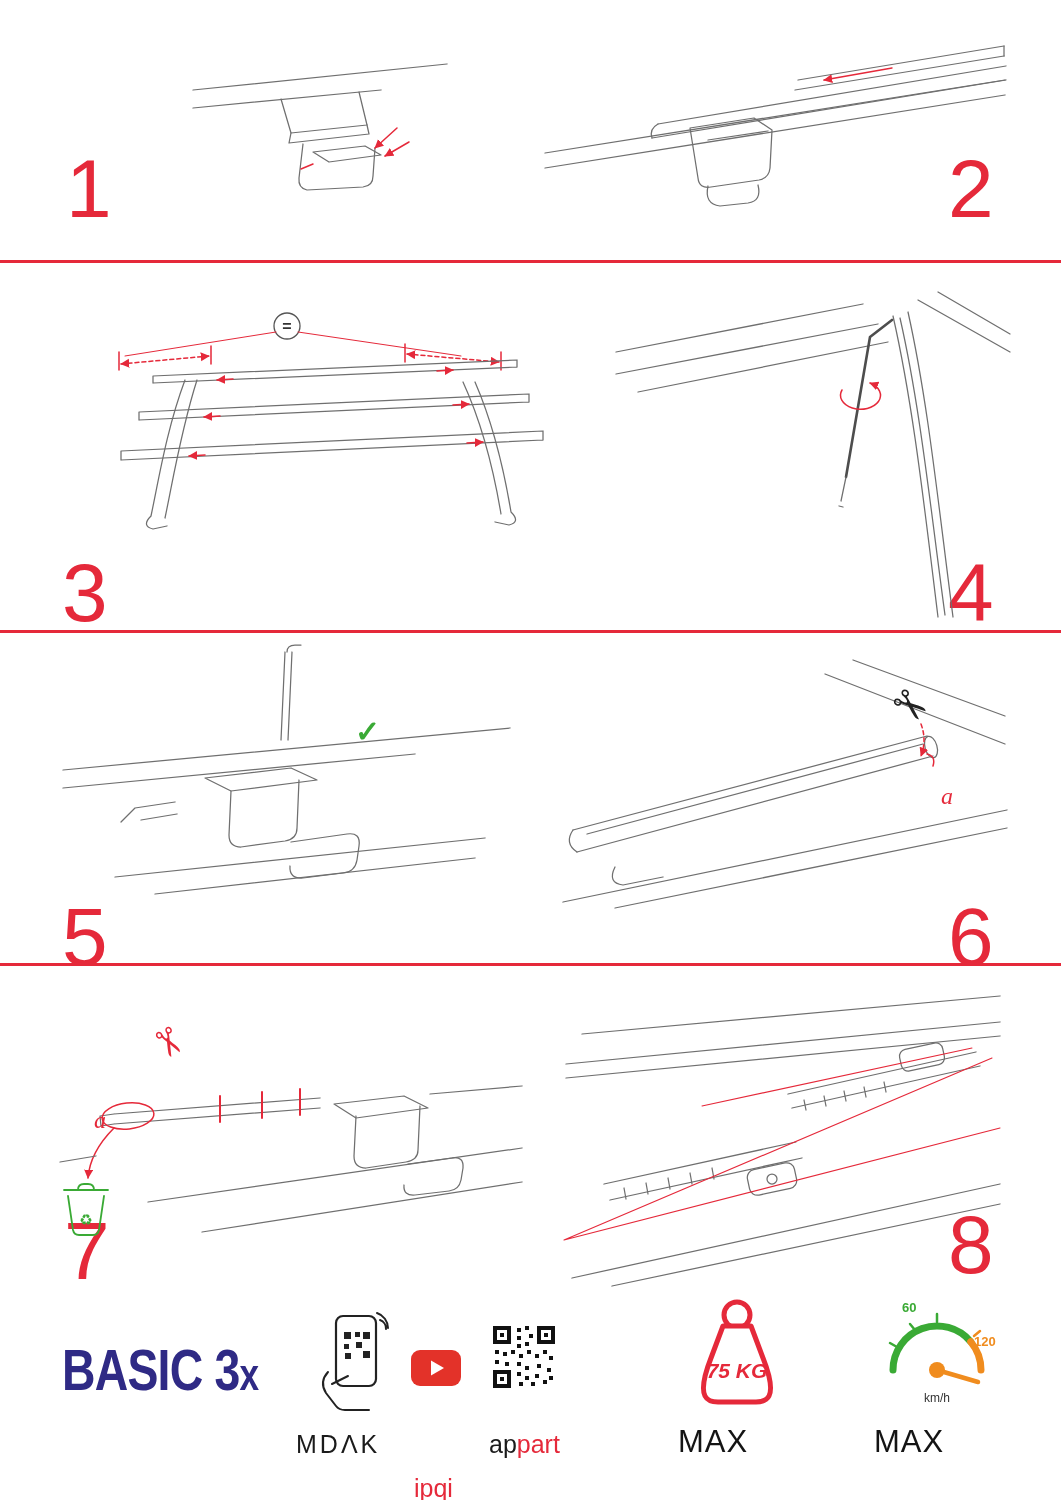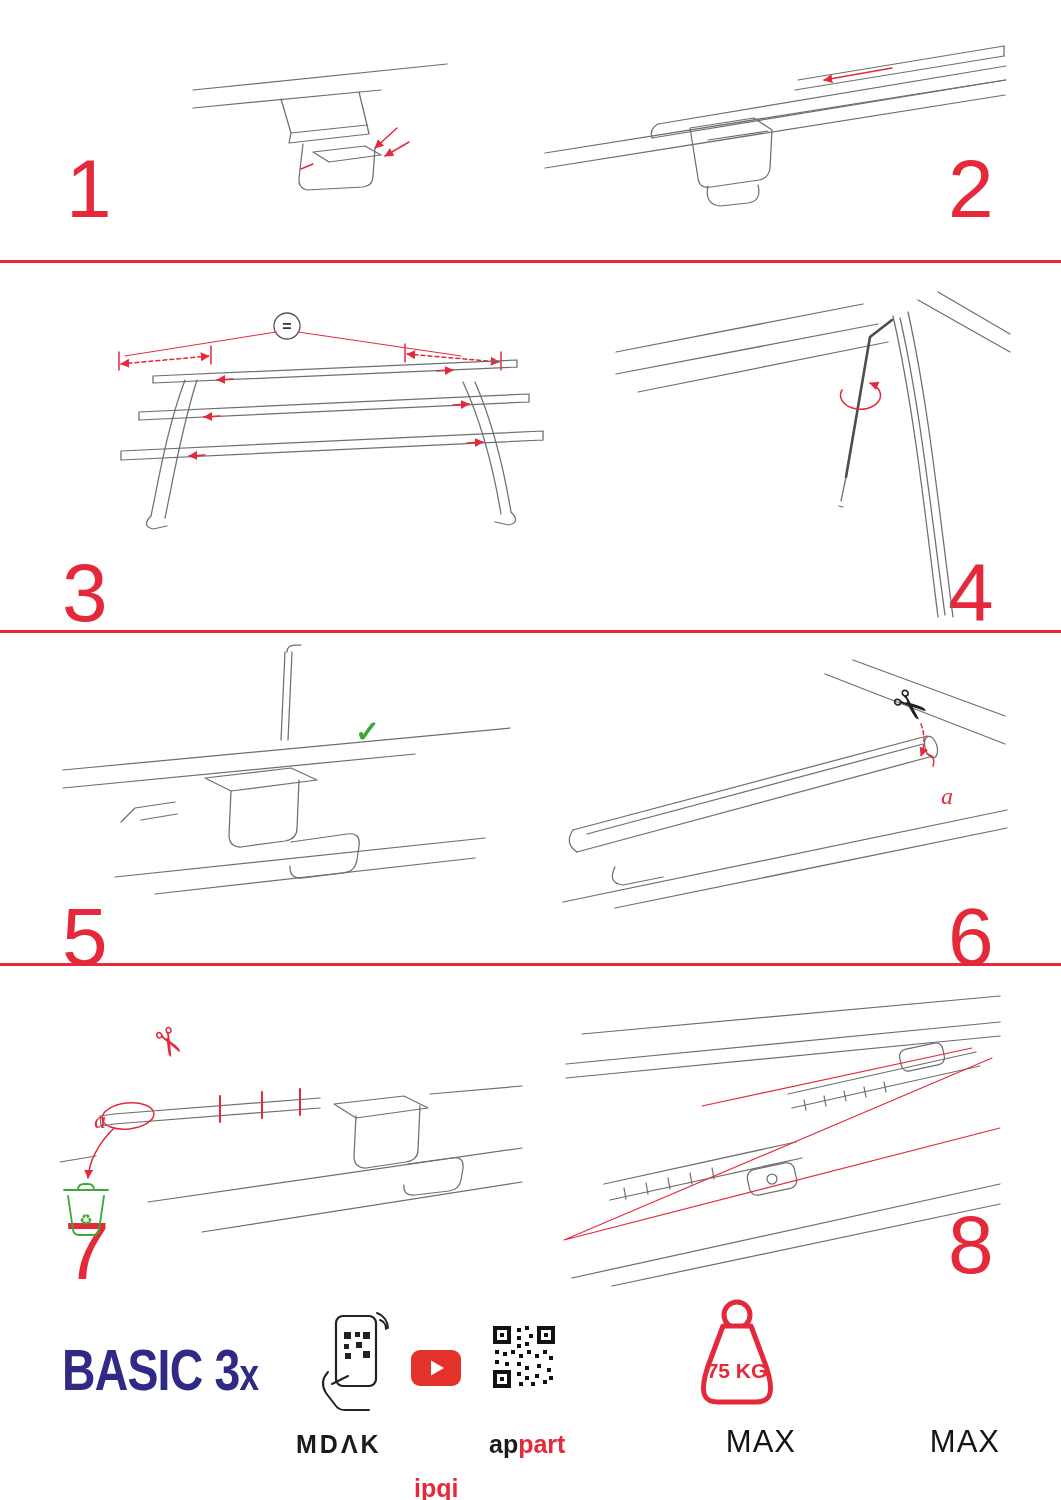--- a/index.html
+++ b/index.html
@@ -25,22 +25,22 @@
   .gr  { stroke:var(--green,#3aaa35); fill:none; stroke-width:1.8; stroke-linecap:round; stroke-linejoin:round; }
 
   .a-label { font-style:italic; font-size:24px; fill:var(--accent,#e5293a); font-family:"Liberation Serif", serif; }
 
   
   .brand-title { position:absolute; left:62px; top:1336px; font-weight:bold; font-size:58px;
     color:var(--brand_blue,#2f2a85); transform:scaleX(.8); transform-origin:left top; letter-spacing:-1px; white-space:nowrap; }
   .brand-title .suffix { font-size:44px; }
   .brand-word { position:absolute; left:62px; top:1426px; font-weight:bold; font-size:29px; white-space:nowrap; }
   .brand-word .red, .logo-red { color:var(--accent,#e5293a); }
-  .logo-text { position:absolute; top:1430px; font-size:25px; font-weight:bold; white-space:nowrap; }
-  .max-label { position:absolute; top:1424px; font-size:31px; letter-spacing:1px; text-align:right; color:#141414; }
+  .logo-text { position:absolute; top:1430px; font-size:25px; font-weight:normal; white-space:nowrap; }
+  .max-label { position:absolute; top:1424px; font-size:31px; letter-spacing:1px; text-align:left; color:#141414; }
 </style>
 </head>
 <body>
 
 <div class="page">
 
   <div class="step-number" style="left:66px; top:148px;">1</div>
 
   <div class="illus" style="left:185px; top:52px; width:270px; height:185px;">
     <svg width="270" height="185" viewBox="0 0 270 185">
@@ -303,24 +303,37 @@
           <rect x="9" y="9" width="4" height="4"></rect>
           <rect x="53" y="9" width="4" height="4"></rect>
           <rect x="9" y="53" width="4" height="4"></rect>
         </g>
     </svg>
   </div>
   <div class="logo-text" style="left:489px;">
     <span>ap</span><span class="logo-red">part</span>
   </div>
 
-  <div class="illus" style="left:678px; top:1298px; width:118px; height:114px;">
+  <div class="illus" style="left:678px; top:1298px; width:118px; height:114px;font-style:italic;">
     <svg width="118" height="114" viewBox="0 0 118 114">
       <circle cx="59" cy="17" r="13" stroke="var(--accent,#e5293a)" stroke-width="5" fill="none"></circle>
       <path d="M45,28 L33,60 Q22,88 27,98 Q30,104 40,104 H78 Q88,104 91,98 Q96,88 85,60 L73,28 Z" stroke="var(--accent,#e5293a)" stroke-width="5" fill="#fff" stroke-linejoin="round"></path>
       <text x="59" y="80" text-anchor="middle" font-size="21" font-weight="bold" fill="var(--accent,#e5293a)">75 KG</text>
     </svg>
   </div>
   <div class="max-label" style="left:678px; width:118px;">MAX</div>
 
+  <div class="illus" style="left:874px; top:1296px; width:126px; height:118px;">
+    <svg width="126" height="118" viewBox="0 0 126 118">
+      <path d="M19,74 A44,44 0 0 1 96.7,45.7" stroke="var(--green,#3aaa35)" stroke-width="7" fill="none" stroke-linecap="round"></path>
+      <path d="M96.7,45.7 A44,44 0 0 1 107,74" stroke="var(--orange,#f08c1e)" stroke-width="7" fill="none" stroke-linecap="round"></path>
+      <path d="M23,51 L16,47 M41,34 L36,28 M63,26 L63,18" stroke="var(--green,#3aaa35)" stroke-width="2.5" stroke-linecap="round"></path>
+      <path d="M100,40 L106,35" stroke="var(--orange,#f08c1e)" stroke-width="2.5" stroke-linecap="round"></path>
+      <path d="M63,74 L104,86" stroke="var(--orange,#f08c1e)" stroke-width="4.5" stroke-linecap="round"></path>
+      <circle cx="63" cy="74" r="8" fill="var(--orange,#f08c1e)"></circle>
+      <text x="28" y="16" font-size="13" font-weight="bold" fill="var(--green,#3aaa35)">60</text>
+      <text x="100" y="50" font-size="13" font-weight="bold" fill="var(--orange,#f08c1e)">120</text>
+      <text x="63" y="106" font-size="12" fill="#333" text-anchor="middle">km/h</text>
+    </svg>
+  </div>
   <div class="max-label" style="left:874px; width:126px;">MAX</div>
 
 </div>
 
 </body></html>

